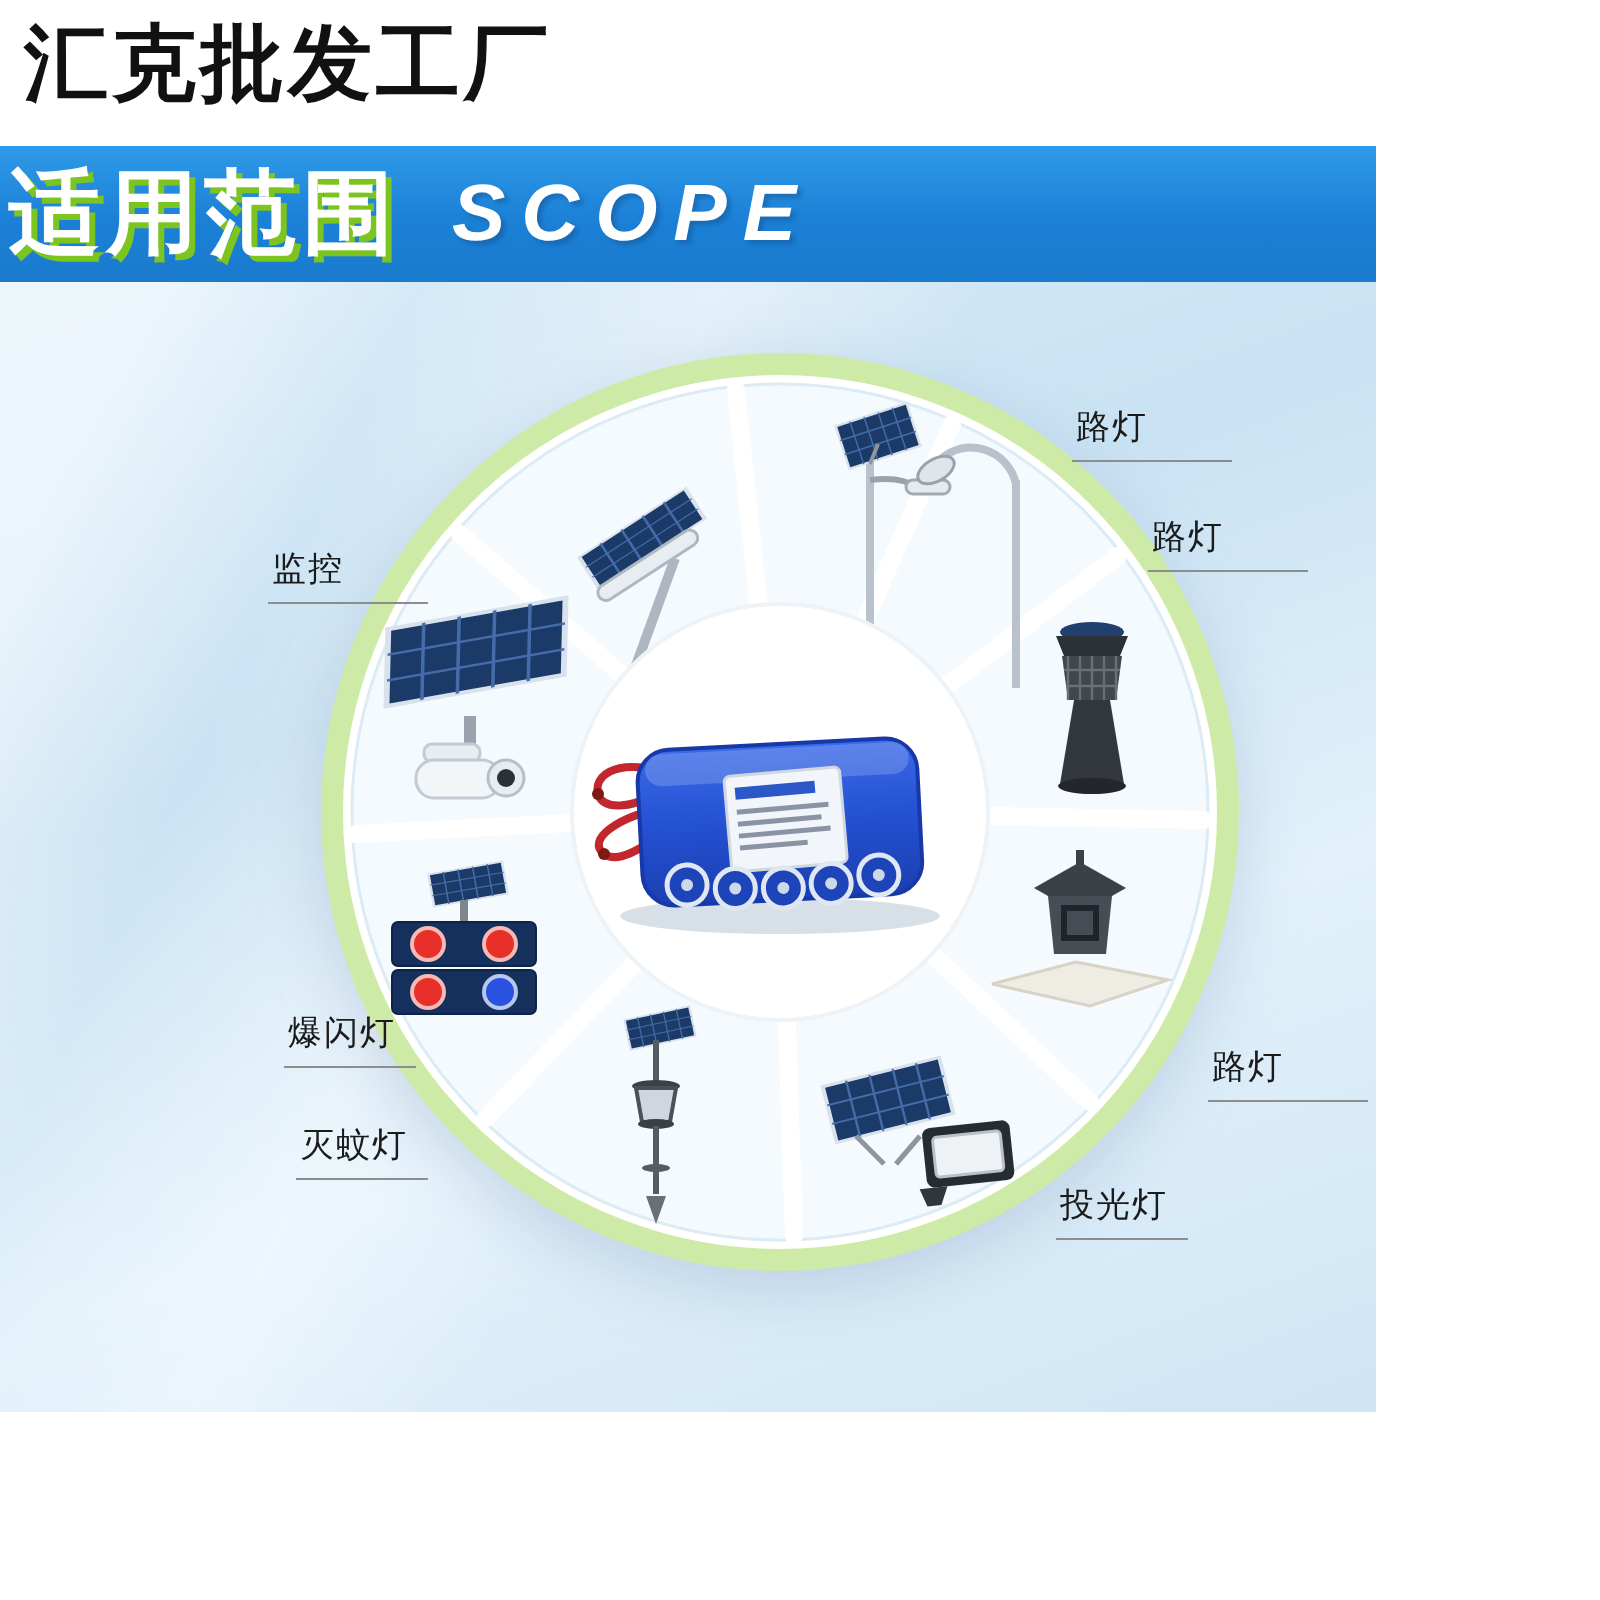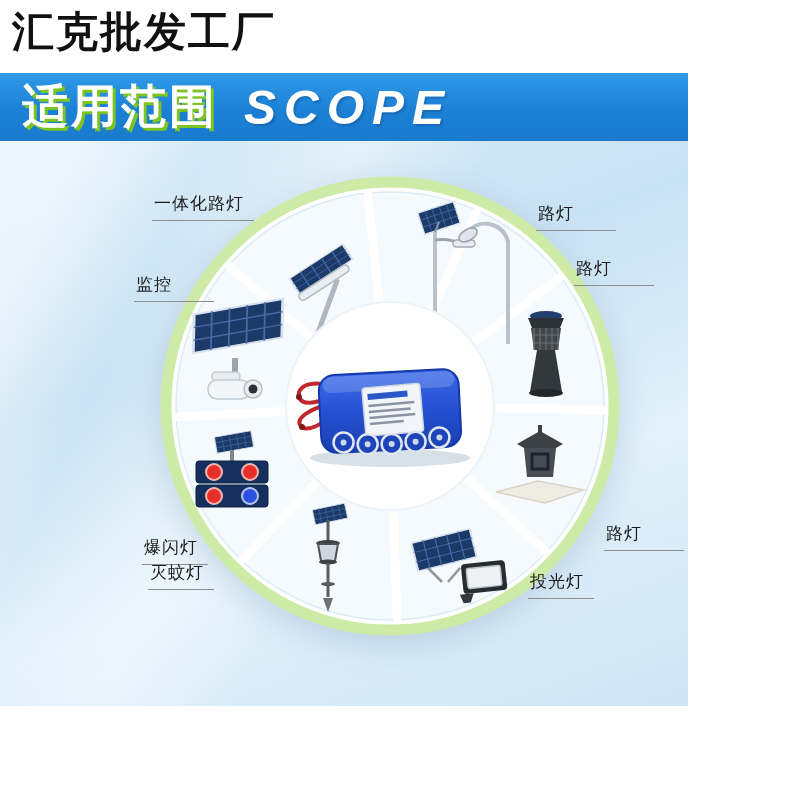--- a/index.html
+++ b/index.html
@@ -2,23 +2,23 @@
 <html><head>
 <meta charset="utf-8">
 <style>
   *{margin:0;padding:0;box-sizing:border-box}
   html,body{width:800px;height:800px;background:#ffffff;font-family:"Liberation Sans","DejaVu Sans",sans-serif}
   .page{position:relative;width:731px;height:800px;overflow:hidden;background:#fff}
   .header{position:absolute;left:0;top:0;width:800px;height:72px;background:#fff}
   .header h1{position:absolute;left:12px;top:4px;font-size:42px;font-weight:700;color:#111;letter-spacing:2px}
   .banner{position:absolute;left:0;top:73px;width:688px;height:68px;
     background:linear-gradient(180deg,#2f9ae8 0%,#1b80d6 55%,#1a7bcd 100%);
-    display:flex;align-items:center;gap:26px;padding-left:22px}
+    display:flex;align-items:center;gap:26px;padding-left:4px}
   .banner-cn{font-size:46px;font-weight:900;color:#fff;letter-spacing:3px;text-shadow:3px 3px 0 #7cc41f}
-  .banner-en{font-size:48px;font-weight:900;font-style:italic;color:#fff;letter-spacing:8px;
+  .banner-en{font-size:40px;font-weight:900;font-style:italic;color:#fff;letter-spacing:8px;
     text-shadow:2px 2px 2px rgba(20,80,140,.45)}
   .scene{position:absolute;left:0;top:141px;width:688px;height:565px;
     background:
       linear-gradient(115deg,rgba(255,255,255,.55) 8%,rgba(255,255,255,0) 22%,rgba(255,255,255,.40) 38%,rgba(255,255,255,0) 52%),
       linear-gradient(160deg,#d9ecf9 0%,#c9e2f3 35%,#e2f1fb 65%,#cfe5f4 100%)}
   .scene svg{position:absolute;left:158px;top:33px;filter:drop-shadow(0 10px 16px rgba(110,140,175,.28))}
   .label{position:absolute;font-size:17px;color:#1b1b1b;letter-spacing:1px;
     border-bottom:1px solid #8d8d8d;padding:0 10px 5px 2px;white-space:nowrap}
   .label.ext{padding-right:42px}
 </style>
@@ -178,31 +178,29 @@
             <circle cx="-48" cy="28" r="3" fill="#cdd8ea"></circle>
             <circle cx="-24" cy="31" r="3" fill="#cdd8ea"></circle>
             <circle cx="0" cy="32" r="3" fill="#cdd8ea"></circle>
             <circle cx="24" cy="31" r="3" fill="#cdd8ea"></circle>
             <circle cx="48" cy="28" r="3" fill="#cdd8ea"></circle>
           </g>
         </g>
       </g>
     </svg>
 
-    <div class="label" style="left:152px;top:51px">
-      <span>一体化路灯</span></div>
     <div class="label ext" style="left:134px;top:132px">
       <span>监控</span></div>
     <div class="label ext" style="left:536px;top:61px">
       <span>路灯</span></div>
     <div class="label ext" style="left:574px;top:116px">
       <span>路灯</span></div>
     <div class="label ext" style="left:604px;top:381px">
       <span>路灯</span></div>
-    <div class="label" style="left:528px;top:429px">
+    <div class="label" style="left:528px;top:450px">
       <span>投光灯</span></div>
-    <div class="label" style="left:142px;top:395px">
+    <div class="label" style="left:142px;top:364px">
       <span>爆闪灯</span></div>
     <div class="label" style="left:148px;top:420px">
       <span>灭蚊灯</span></div>
 
   </div>
 </div>
 
 </body></html>

